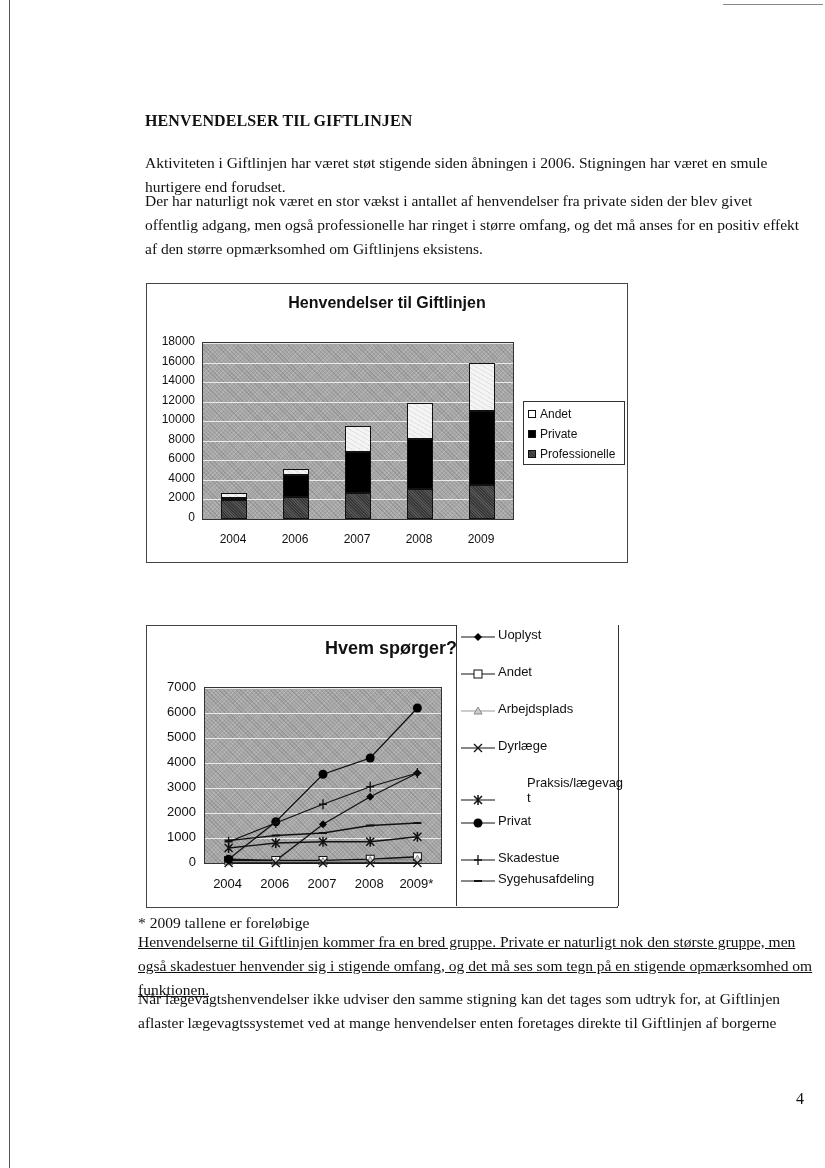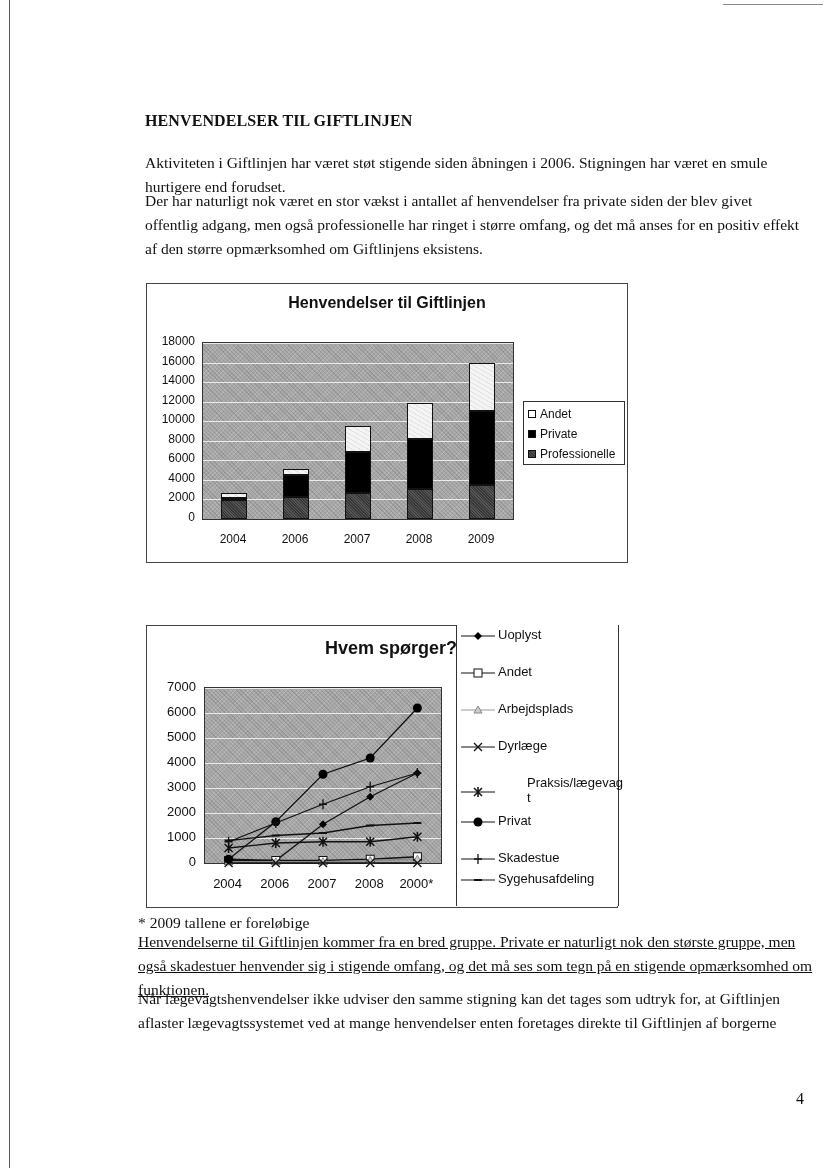--- a/index.html
+++ b/index.html
@@ -37,21 +37,21 @@
   .seg-prof { background-color: #555;
               background-image: repeating-linear-gradient(45deg, rgba(0,0,0,0.35) 0 1px, transparent 1px 2px); }
   .seg-priv { background: #000; }
   .seg-andre { background-color: #f4f4f4;
                background-image: repeating-linear-gradient(30deg, rgba(0,0,0,0.07) 0 1px, transparent 1px 4px); }
   .legend { position: absolute; border: 1px solid #333; background: #fff; font-size: 12px; }
   .c1-legend { left: 376px; top: 117px; width: 100px; height: 62px; }
   .leg-row { position: absolute; left: 4px; display: flex; align-items: center; gap: 4px; }
   .leg-swatch { width: 8px; height: 8px; border: 1px solid #111; box-sizing: border-box; }
   .c2-legend { left: 309px; top: -1px; width: 161px; height: 281px; border-left: 1px solid #333; border-top: none; border-bottom: none; border-right: 1px solid #333; }
-  .c2-leg-row { position: absolute; left: 4px; font-size: 13px; display: flex; align-items: center; gap: 3px; }
+  .c2-leg-row { position: absolute; left: 4px; font-size: 13px; display: flex; align-items: flex-end; gap: 3px; }
   .c2-leg-row svg { flex: none; margin-top: 3px; }
   .wrap-label { width: 115px; line-height: 15px; }
 </style>
 </head>
 <body>
 
 <div class="page-edge"></div>
 <div class="top-rule"></div>
 
 <div class="heading">HENVENDELSER TIL GIFTLINJEN</div>
@@ -264,20 +264,20 @@
     <div class="ytick" style="left: 4px; top: 178px;">2000</div>
     <div class="ytick" style="left: 4px; top: 153px;">3000</div>
     <div class="ytick" style="left: 4px; top: 128px;">4000</div>
     <div class="ytick" style="left: 4px; top: 103px;">5000</div>
     <div class="ytick" style="left: 4px; top: 78px;">6000</div>
     <div class="ytick" style="left: 4px; top: 53px;">7000</div>
     <div class="xtick" style="left: 60.6px; top: 250px;">2004</div>
     <div class="xtick" style="left: 107.8px; top: 250px;">2006</div>
     <div class="xtick" style="left: 155px; top: 250px;">2007</div>
     <div class="xtick" style="left: 202.2px; top: 250px;">2008</div>
-    <div class="xtick" style="left: 249.4px; top: 250px;">2000*</div>
+    <div class="xtick" style="left: 249.4px; top: 250px;">2009*</div>
   </div>
 
 <div class="para footnote">* 2009 tallene er foreløbige</div>
 <div class="para p3">Henvendelserne til Giftlinjen kommer fra en bred gruppe. Private er naturligt nok den største gruppe, men også skadestuer henvender sig i stigende omfang, og det må ses som tegn på en stigende opmærksomhed om funktionen.</div>
 <div class="para p4">Når lægevagtshenvendelser ikke udviser den samme stigning kan det tages som udtryk for, at Giftlinjen aflaster lægevagtssystemet ved at mange henvendelser enten foretages direkte til Giftlinjen af borgerne</div>
 
 <div class="page-number">4</div>
 
 </body></html>

